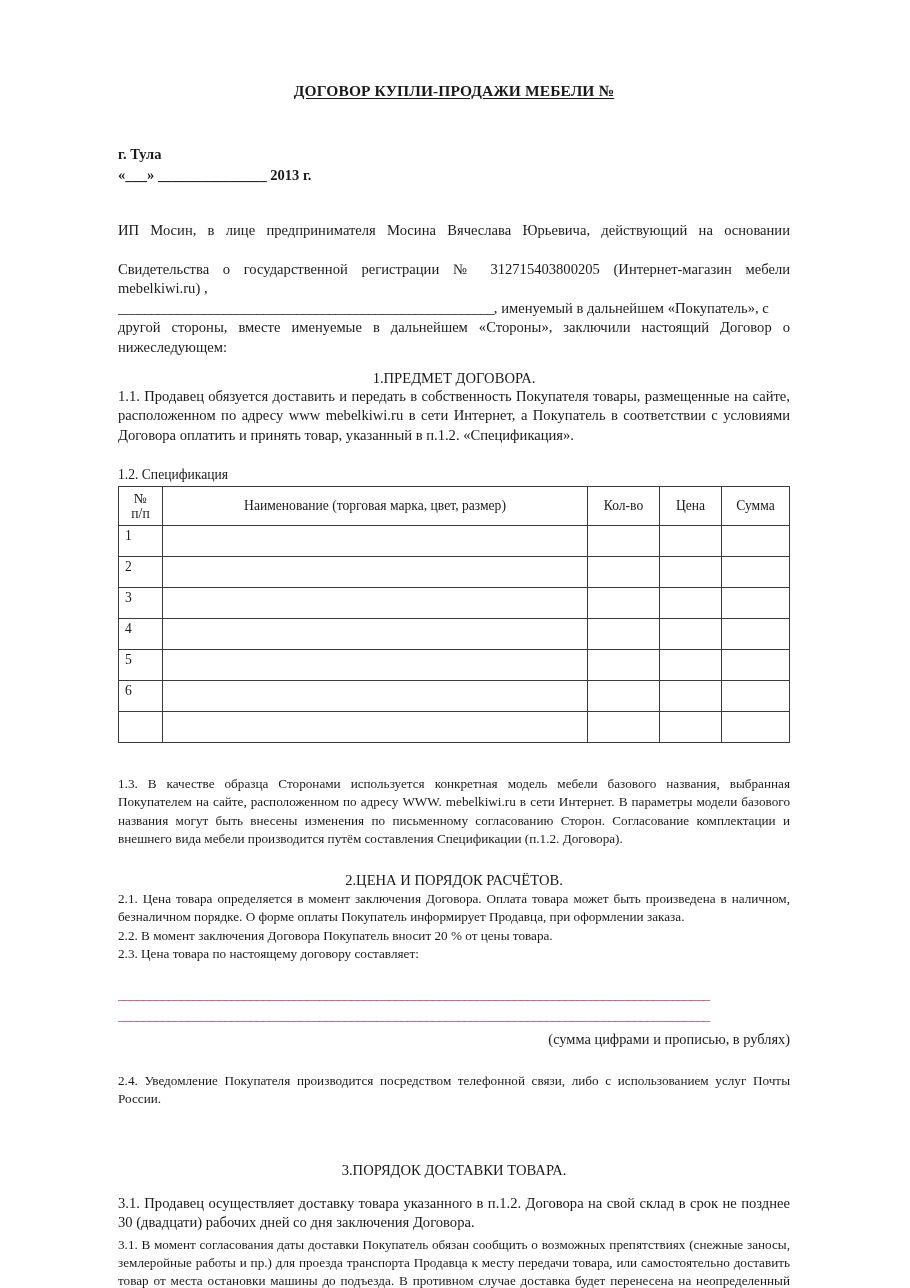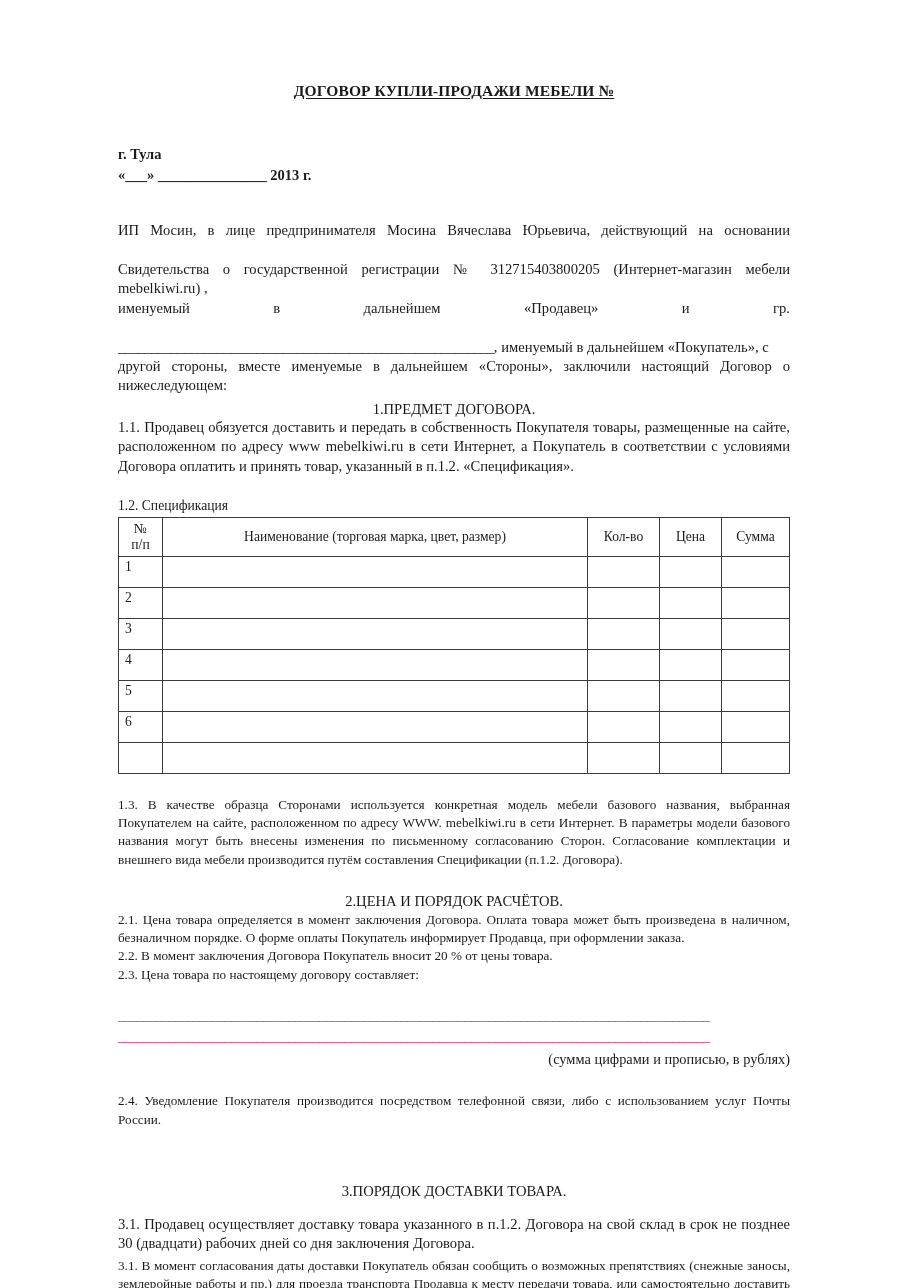--- a/index.html
+++ b/index.html
@@ -105,21 +105,21 @@
     padding: 2px 0 0 6px;
     height: 28px;
   }
   table.spec td.blank { height: 28px; }
   col.c-num   { width: 44px; }
   col.c-name  { width: auto; }
   col.c-qty   { width: 72px; }
   col.c-price { width: 62px; }
   col.c-sum   { width: 68px; }
 
-  .after-table { margin-top: 22px; }
+  .after-table { margin-top: 32px; }
 
   .sec2-head { margin-top: 24px; }
   .sec2-body { margin-top: 1px; }
 
   .fill-lines {
     margin-top: 22px;
     font-size: 13.4px;
     line-height: 1.55;
     letter-spacing: -0.4px;
     color: #be185d;
@@ -145,26 +145,25 @@
   <h1 class="doc-title">ДОГОВОР  КУПЛИ-ПРОДАЖИ МЕБЕЛИ №</h1>
 
   <div class="place-block">
     <div>г. Тула</div>
     <div>«___» _______________ 2013 г.</div>
   </div>
 
   <div class="intro">
     <p class="para j-full">ИП Мосин, в лице предпринимателя Мосина Вячеслава Юрьевича, действующий на основании</p>
     <p class="para">Свидетельства о государственной регистрации № 312715403800205 (Интернет-магазин мебели mebelkiwi.ru) ,</p>
-    <p class="para j-full">именуемый в дальнейшем «Продавец» и гр.</p>
     <p class="para"><span class="underline-run">_________________________________________________________</span><span>, именуемый в дальнейшем «Покупатель», с</span></p>
     <p class="para">другой стороны, вместе именуемые в дальнейшем «Стороны», заключили настоящий Договор о нижеследующем:</p>
   </div>
 
-  <p class="sec-head" style="margin-top:5px;text-align:center;">1.ПРЕДМЕТ ДОГОВОРА.</p>
+  <p class="sec-head" style="margin-top:13px;text-align:center;">1.ПРЕДМЕТ ДОГОВОРА.</p>
   <p class="para">1.1. Продавец обязуется доставить и передать в собственность Покупателя товары, размещенные на сайте, расположенном по адресу www mebelkiwi.ru в сети Интернет, а Покупатель в соответствии с условиями Договора оплатить и принять товар, указанный в п.1.2. «Спецификация».</p>
 
   <div class="spec-label">1.2. Спецификация</div>
 
   <table class="spec">
     <colgroup>
       <col class="c-num">
         <col class="c-name">
         <col class="c-qty">
         <col class="c-price">

